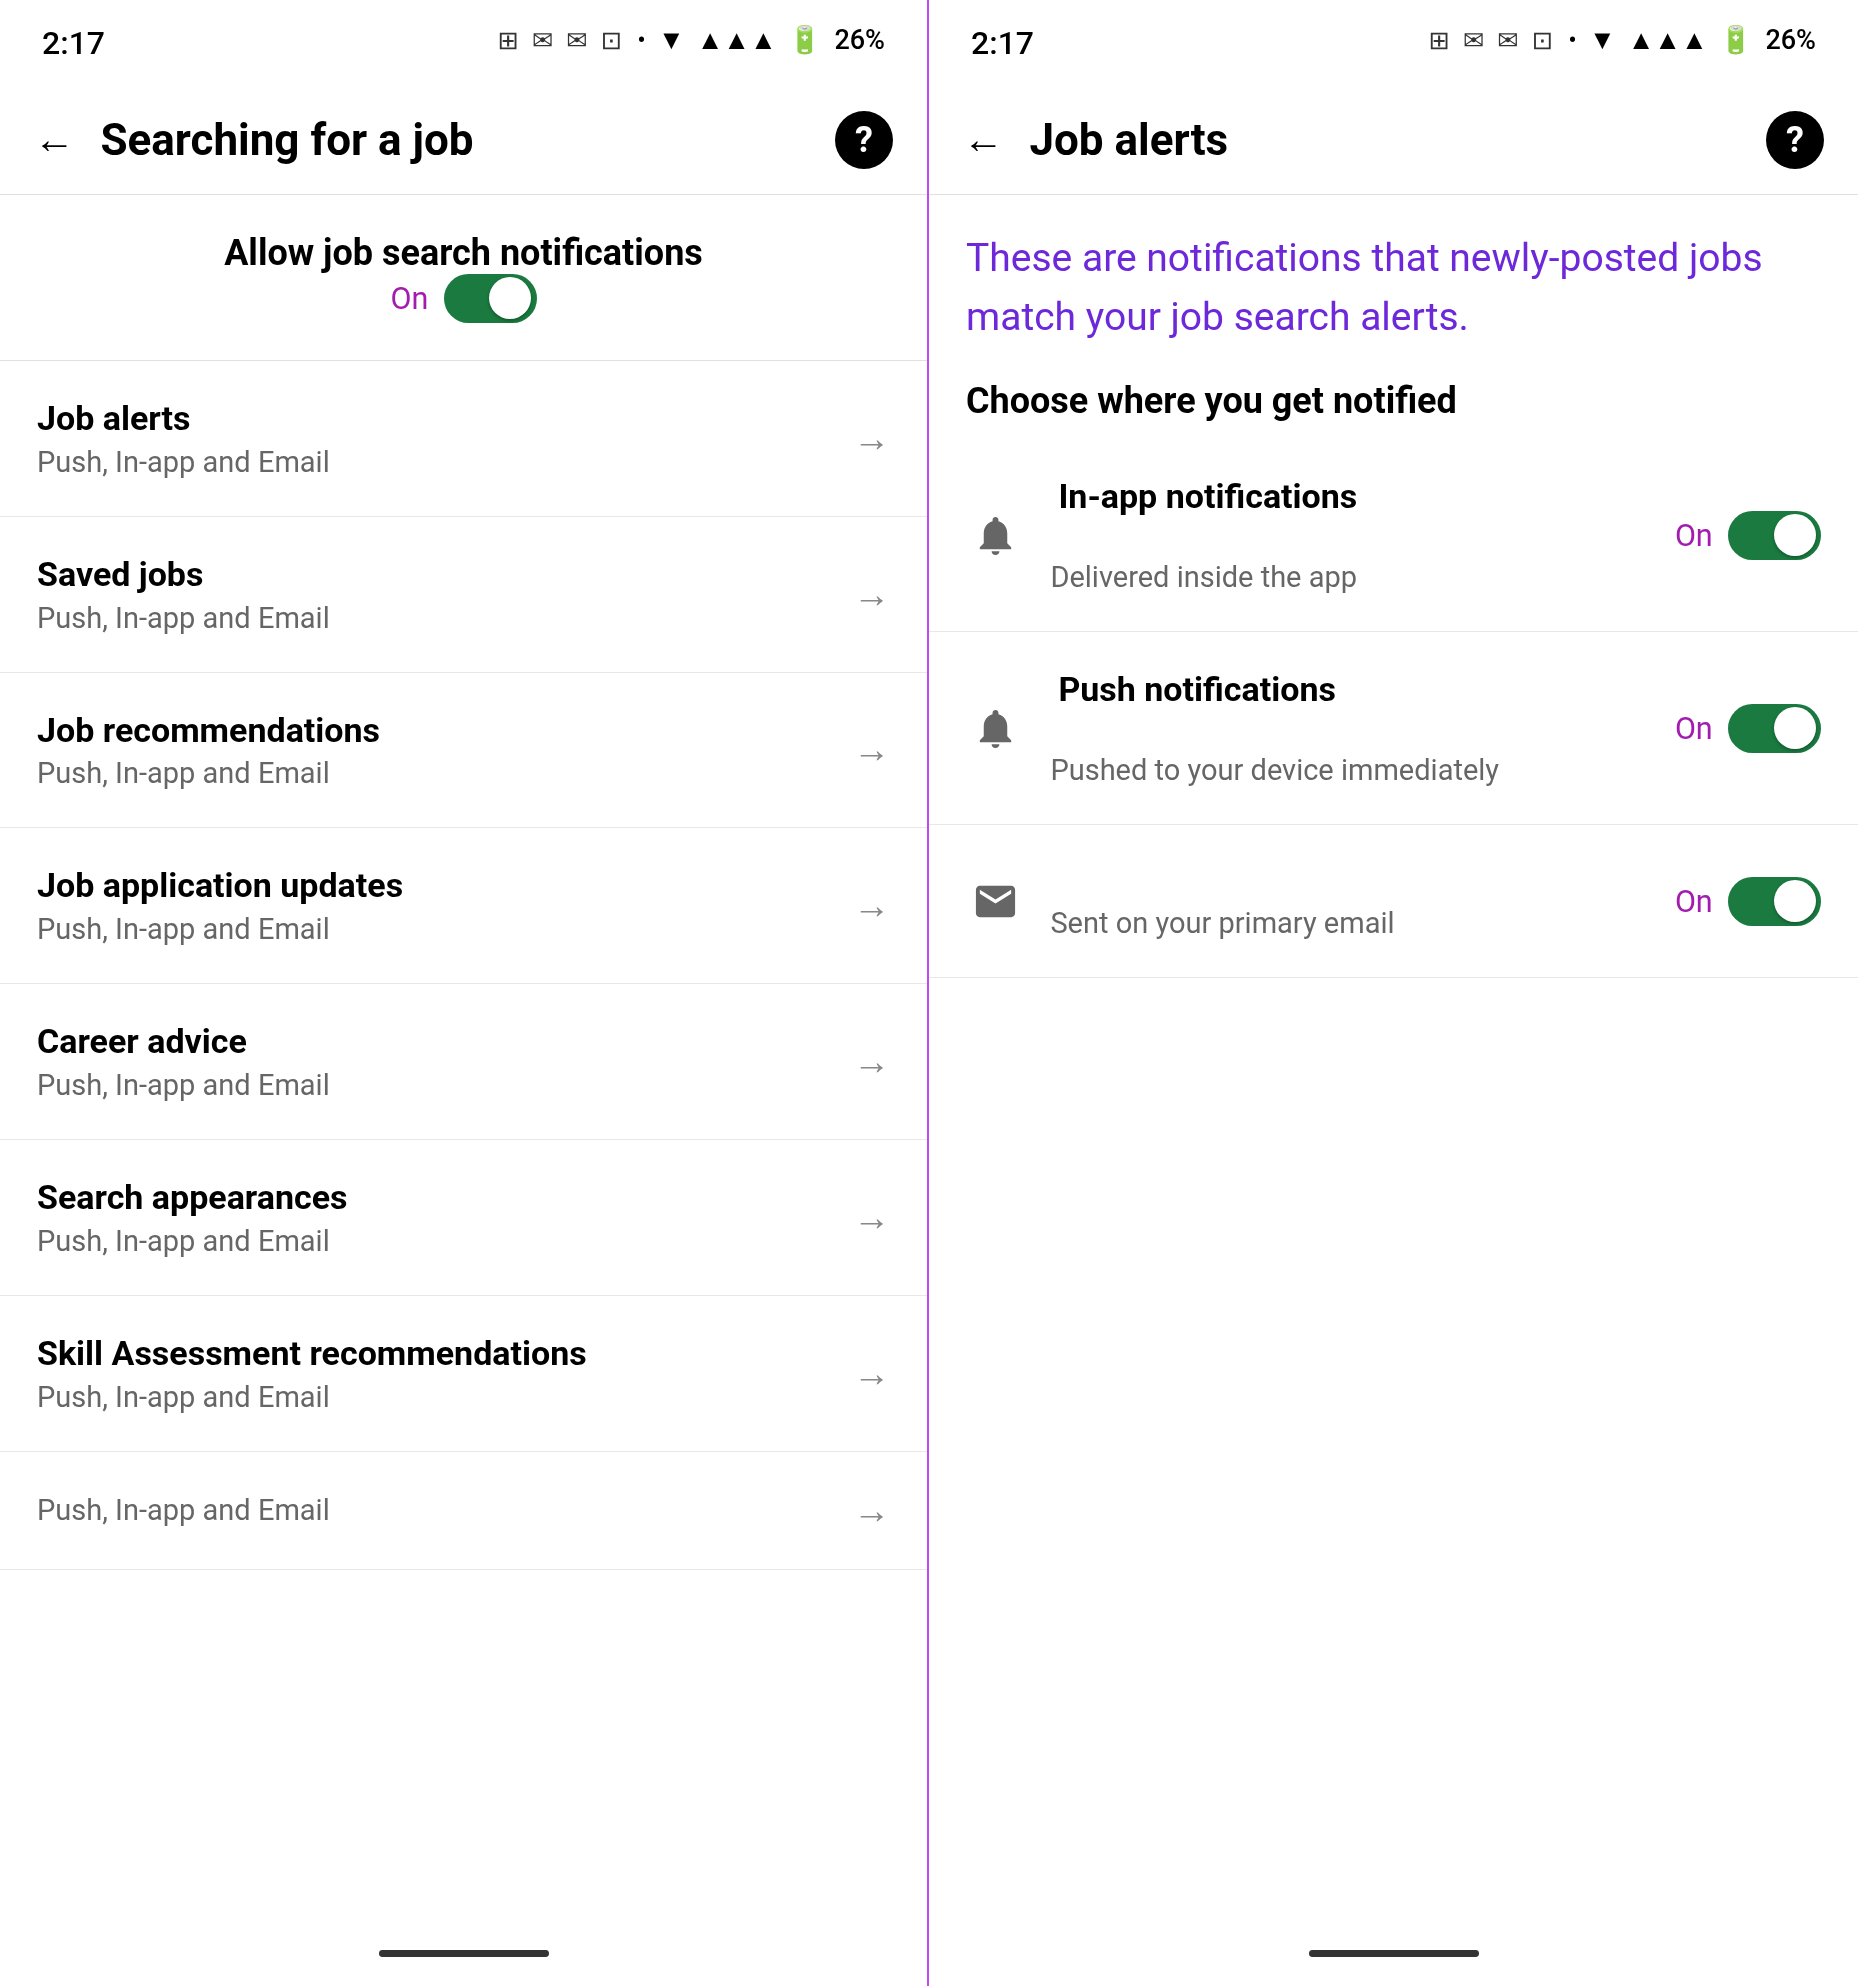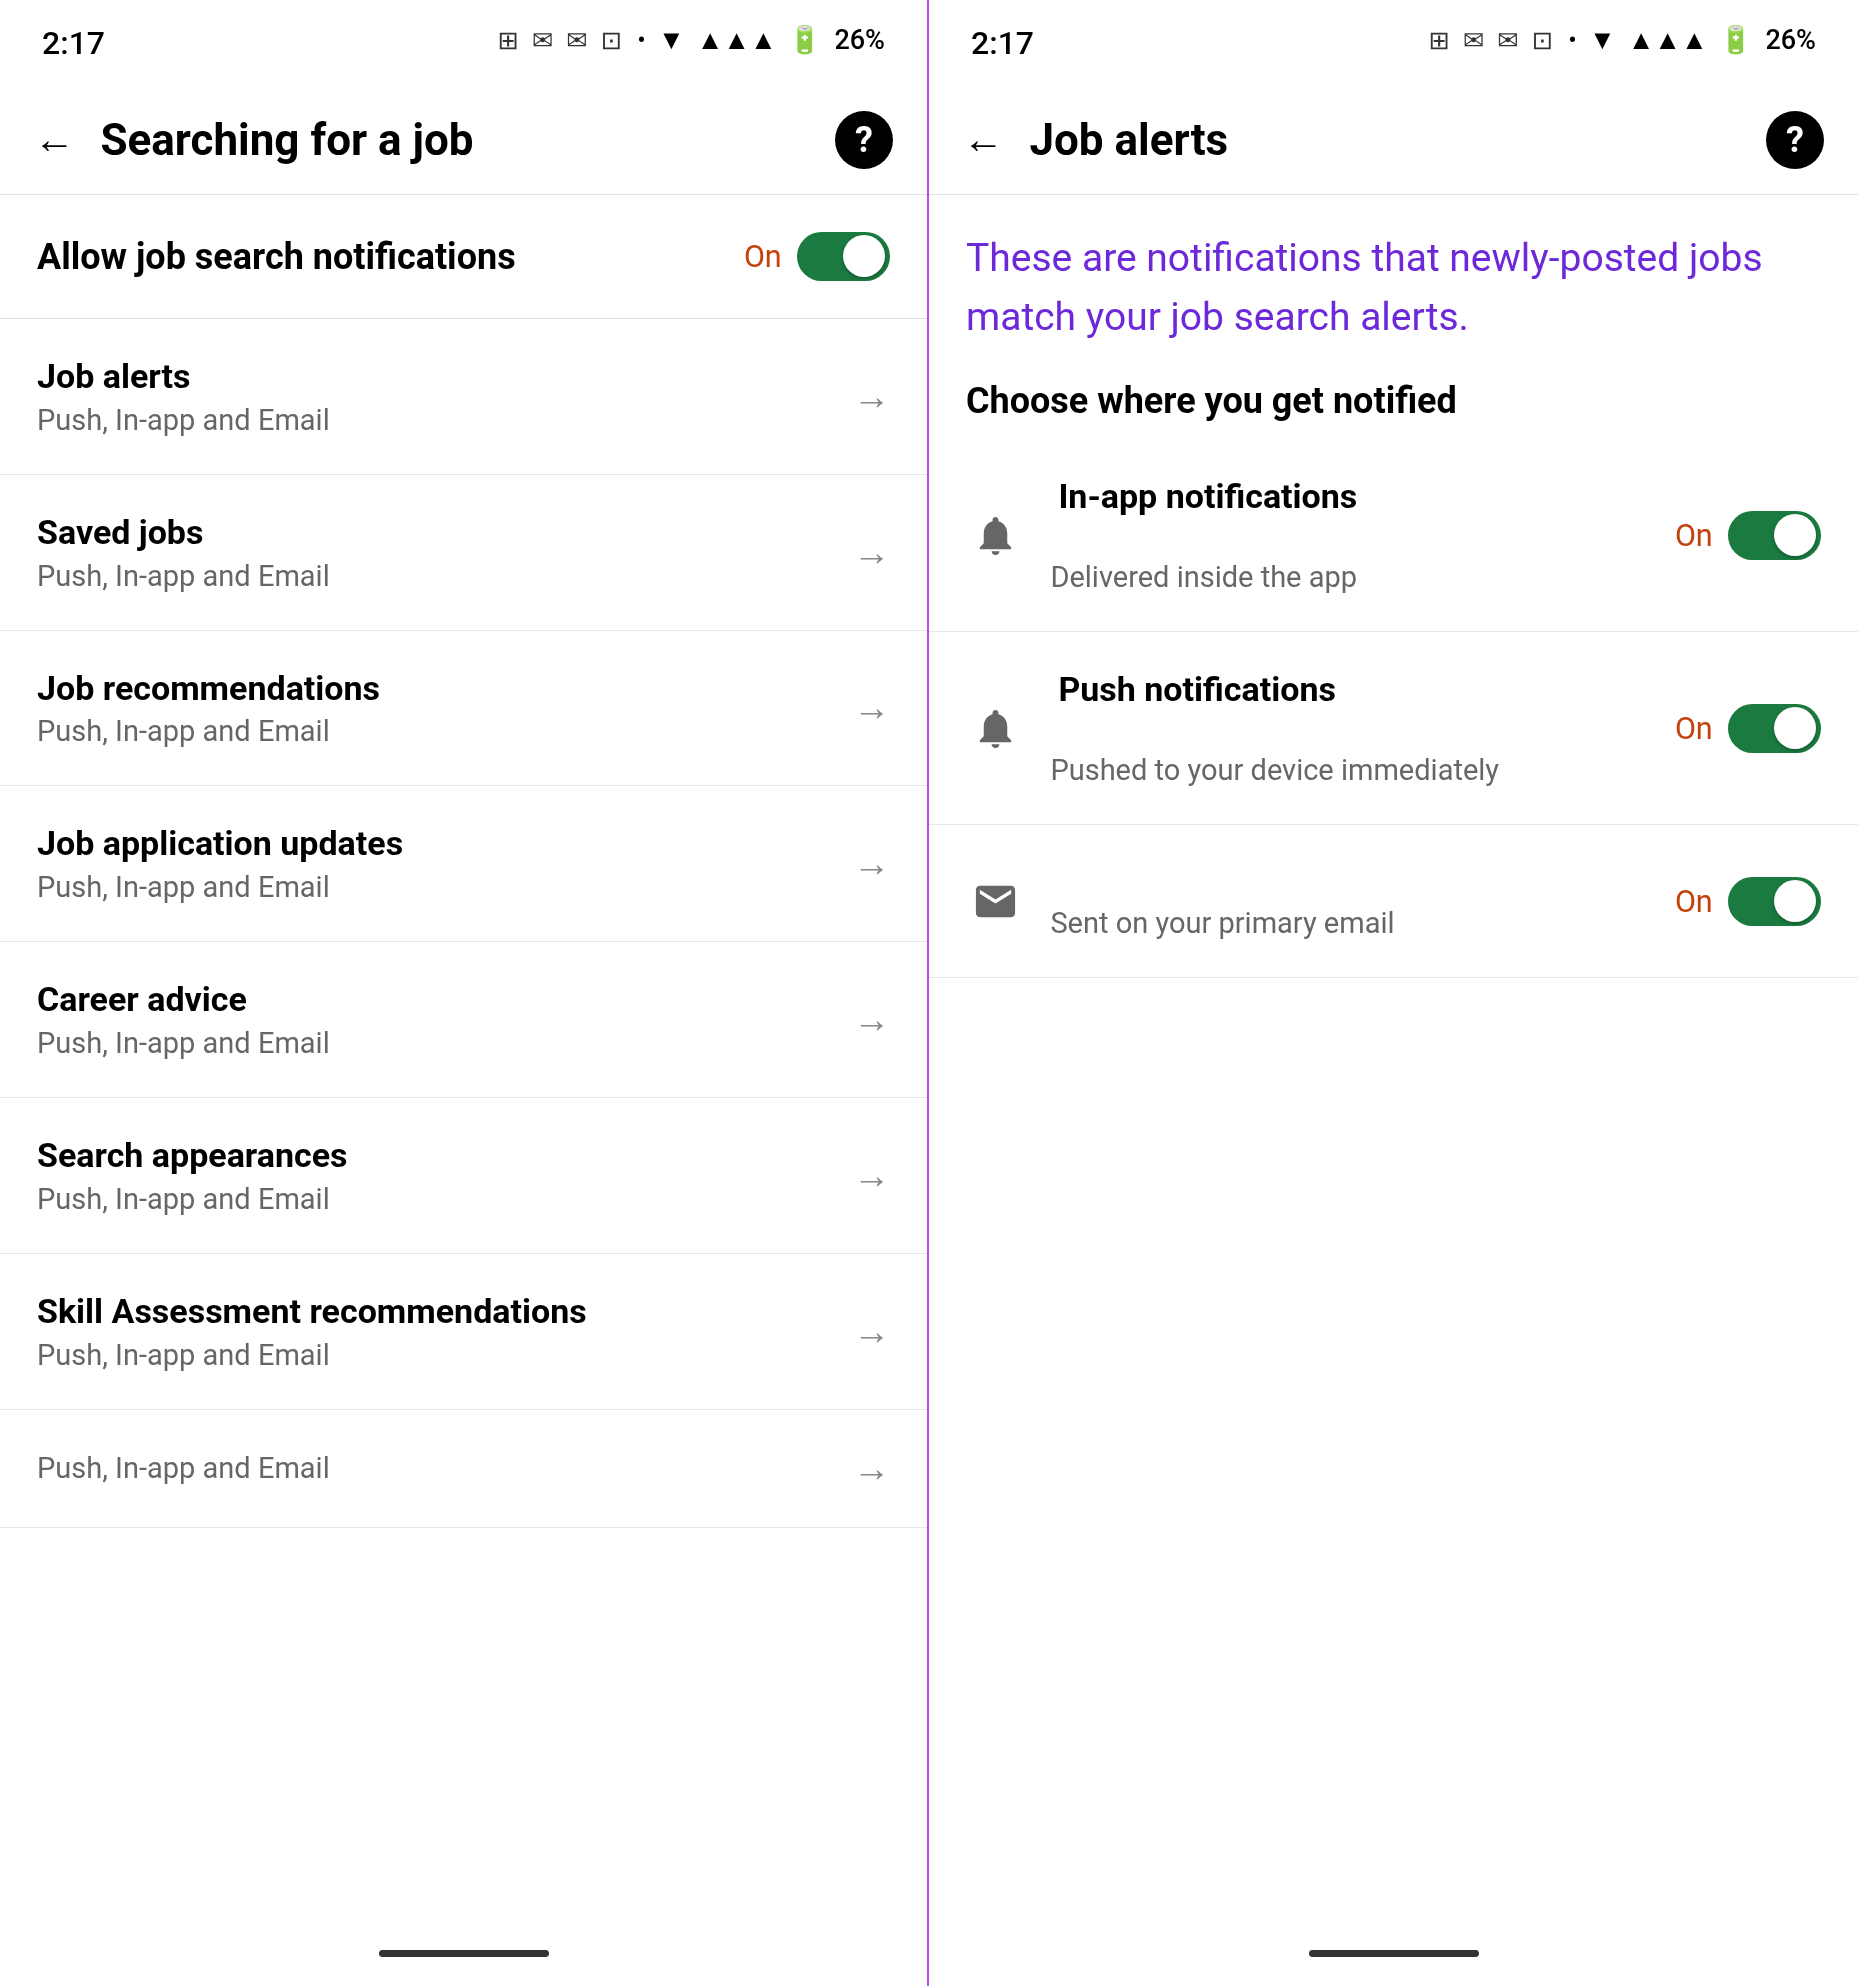--- a/index.html
+++ b/index.html
@@ -108,37 +108,38 @@
       box-shadow: 0 1.7px 3.4px rgba(0,0,0,0.3);
     }
 
     
     .allow-notifications-row {
       display: flex;
       align-items: center;
       justify-content: space-between;
       padding: 37px 37px;
       border-bottom: 0.8px solid #e0e0e0;
+      flex-direction: column;
     }
 
     .allow-notifications-label {
       font-size: 36px;
       font-weight: 700;
       color: #000;
     }
 
     .allow-notifications-right {
       display: flex;
       align-items: center;
       gap: 15.3px;
     }
 
     .on-label {
       font-size: 30.5px;
-      color: #c2410c;
+      color: #a21caf;
     }
 
     
     .notif-list {
       flex: 1;
       overflow-y: auto;
     }
 
     .notif-item {
       display: flex;

